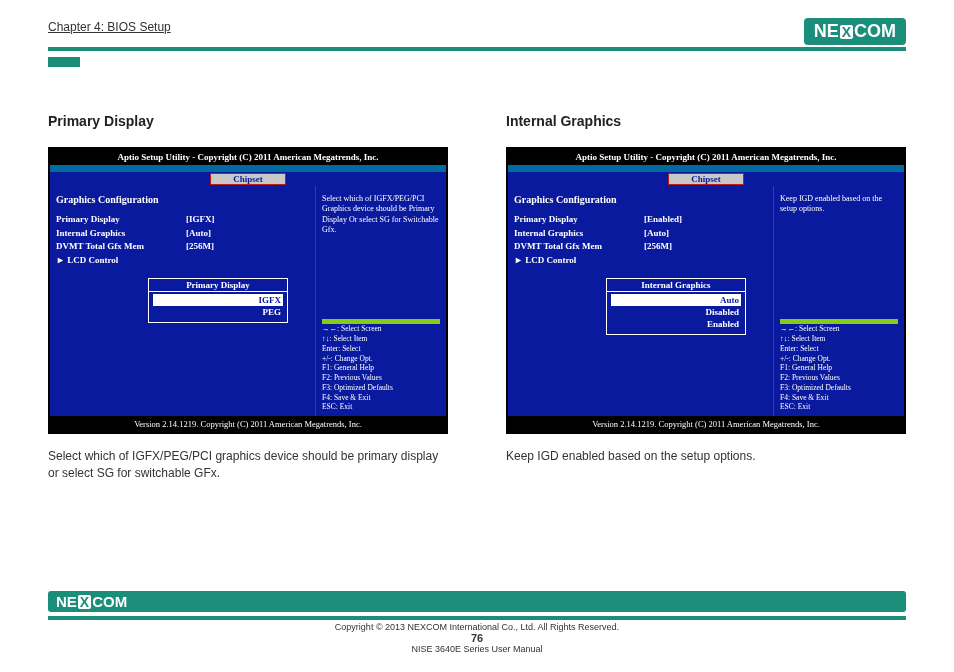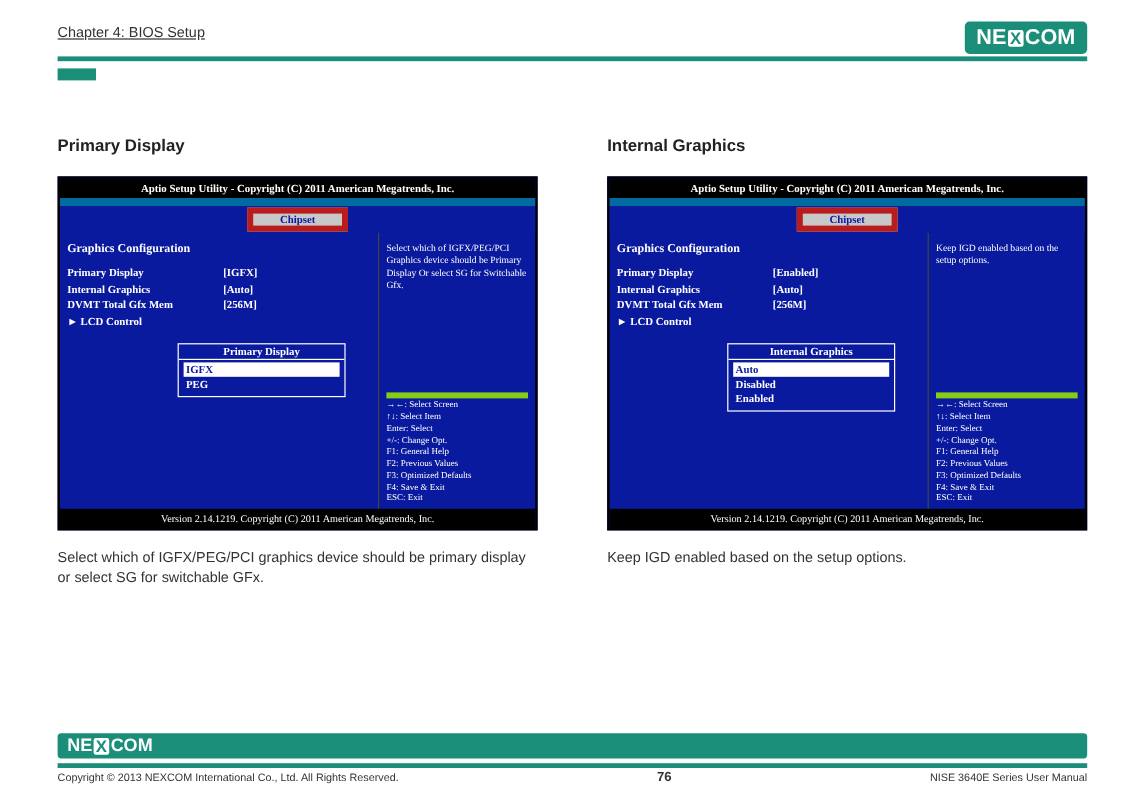--- a/index.html
+++ b/index.html
@@ -70,21 +70,21 @@
     text-align: center;
     color:#fff;
     font-weight:bold;
     font-size:9px;
     padding:1px 0;
   }
   .bios-tab {
     display:inline-block;
     background:#c8c8c8;
     color:#0a1a9e;
-    border:5px solid #b91c1c;
+    border:1px solid #b91c1c;
     padding:0 22px;
     font-weight:bold;
   }
   .bios-body {
     display:flex;
     height: 230px;
   }
   .bios-left {
     flex: 1.5;
     padding: 8px 6px;
@@ -120,21 +120,21 @@
     border:1px solid #fff;
   }
   .popup-title {
     text-align:center;
     font-weight:bold;
     font-size:9px;
     padding:1px 0;
     border-bottom:1px solid #fff;
   }
   .popup-options { padding:2px 4px 4px 4px;}
-  .popup-opt { font-size:9px; font-weight:bold; line-height:1.35; padding:0 2px;}
+  .popup-opt { font-size:9px; font-weight:bold; line-height:1.35; padding:0 2px;text-align:right;}
   .popup-opt.sel { background:#fff; color:#0a1a9e;}
   .bios-footer {
     background:#000;
     color:#fff;
     text-align:center;
     font-size:8.5px;
     padding:3px 0;
   }
   .desc-text { font-size:12px; color:#333; margin-top:14px; line-height:1.4;}
   .page-footer {
@@ -142,20 +142,21 @@
     left:48px; right:48px; bottom:18px;
   }
   .footer-bar {
     border-top:4px solid #1b8e7a;
     display:flex;
     justify-content:space-between;
     align-items:center;
     padding-top:2px;
     font-size:9px;
     color:#333;
+    flex-direction:column;
   }
   .footer-brand {
     background:#1b8e7a; color:#fff; font-weight:bold;
     font-size:15px; padding:2px 8px; border-radius:3px;
     display:inline-flex; align-items:center;
     position:relative; top:-2px; margin-bottom:2px;
   }
   .footer-left { display:flex; flex-direction:column; gap:2px;}
   .page-num { font-weight:bold; font-size:11px;}
 </style>

